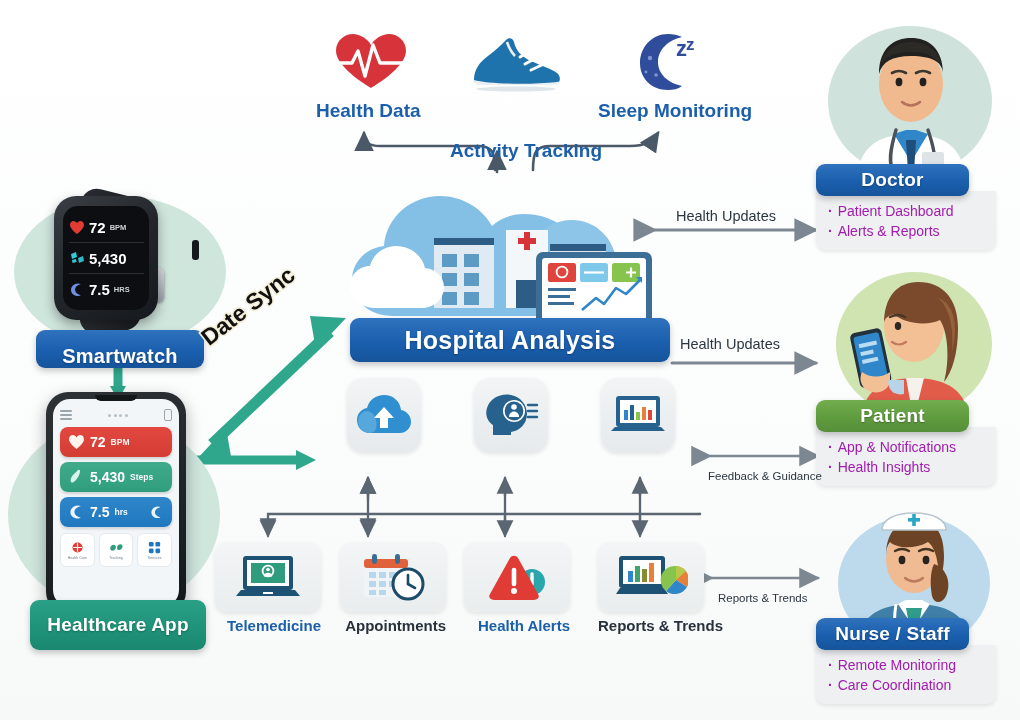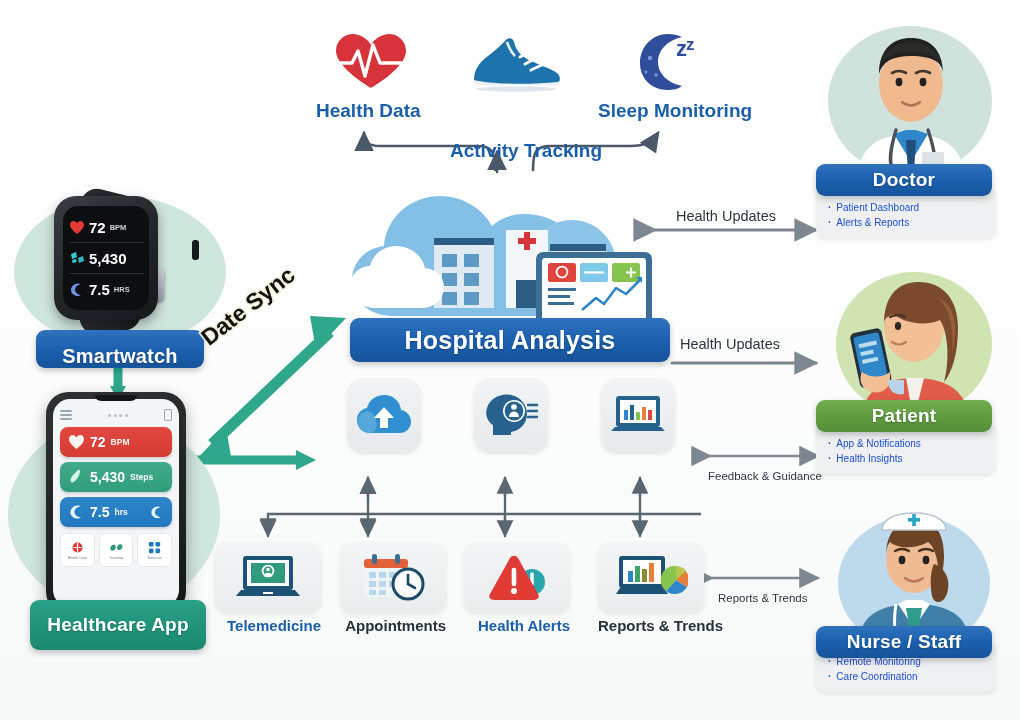--- a/index.html
+++ b/index.html
@@ -108,27 +108,27 @@
   .bfeat .box { width:106px; height:70px; border-radius:12px;
                 background:linear-gradient(180deg,#f3f5f6,#e9edee);
                 box-shadow:0 2px 4px rgba(0,0,0,.09);
                 display:flex; align-items:center; justify-content:center; }
   .bfeat .cap { text-align:right; margin-top:5px; font-size:15px; font-weight:bold; white-space:nowrap; }
   .cap.blue { color:#1b5faa; }
   .cap.dark { color:#27323c; }
 
   
   .persona { position:absolute; width:180px; }
-  .persona .pbanner { position:relative; width:176px; height:32px; font-size:19px; z-index:2; }
+  .persona .pbanner { position:relative; width:153px; height:32px; font-size:19px; z-index:2; }
   .persona .plist {
     position:relative; margin-top:-5px; width:180px;
     background:#eef0f1; border-radius:0 0 9px 9px; padding:10px 8px 8px 12px;
     box-shadow:0 2px 4px rgba(0,0,0,.09);
   }
-  .persona .plist div { font-size:10px; color:#1d4ed8; line-height:1.45; white-space:nowrap; }
+  .persona .plist div { font-size:14px; color:#a21caf; line-height:1.45; white-space:nowrap; }
   .persona .plist div::before { content:"·"; font-weight:bold; margin-right:5px; }
 
   
   .alabel { position:absolute; font-size:14.5px; color:#2b3640; font-weight:normal; white-space:nowrap; }
   .alabel.sm { font-size:11.5px; }
   #datasync-label {
     position:absolute; left:196px; top:330px; font-size:23px; font-weight:bold; color:#111;
     transform:rotate(-38deg); transform-origin:left top;
     -webkit-text-stroke:3.2px #f3efd8; paint-order:stroke fill;
   }
@@ -637,21 +637,21 @@
         </g>
       <g stroke="#43321f" stroke-width="2.4" fill="none" stroke-linecap="round">
         <path d="M59,43 Q66,39 73,43"></path>
           <path d="M83,43 Q90,39 97,43"></path>
       </g>
       <path d="M69,70 Q78,77 87,70" stroke="#bd7a5e" stroke-width="2.4" fill="none" stroke-linecap="round"></path>
       <path d="M60,96 C58,108 58,120 60,132" stroke="#ffffff" stroke-width="3" fill="none"></path>
     </svg>
   </div>
   <div class="persona" style="left:816px;top:618px;">
-    <div class="pbanner banner blue" style="position:relative;left:0;top:8px;">
+    <div class="pbanner banner blue" style="position:relative;left:0;top:0;">
       <span>Nurse / Staff</span>
     </div>
     <div class="plist">
       <div>Remote Monitoring</div>
       <div>Care Coordination</div>
     </div>
   </div>
 
   <div id="datasync-label">Date Sync</div>
   <div class="alabel" style="left:676px;top:208px;">Health Updates</div>

